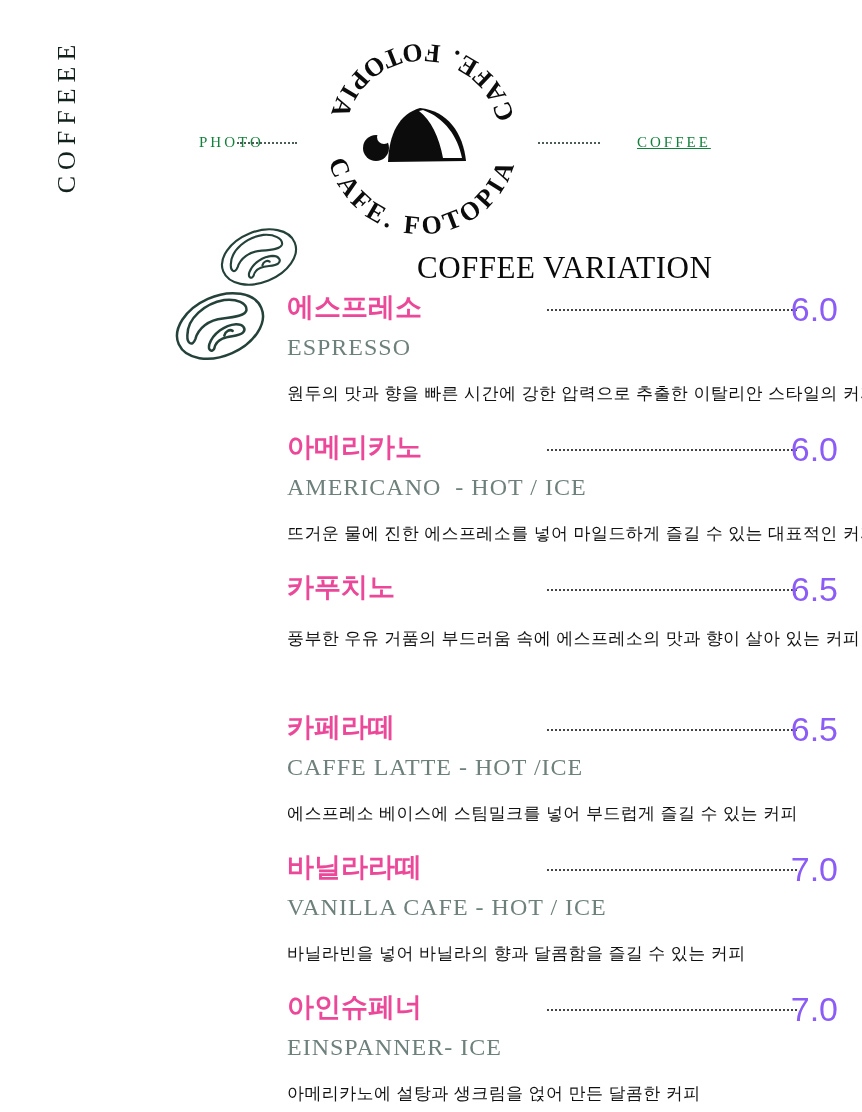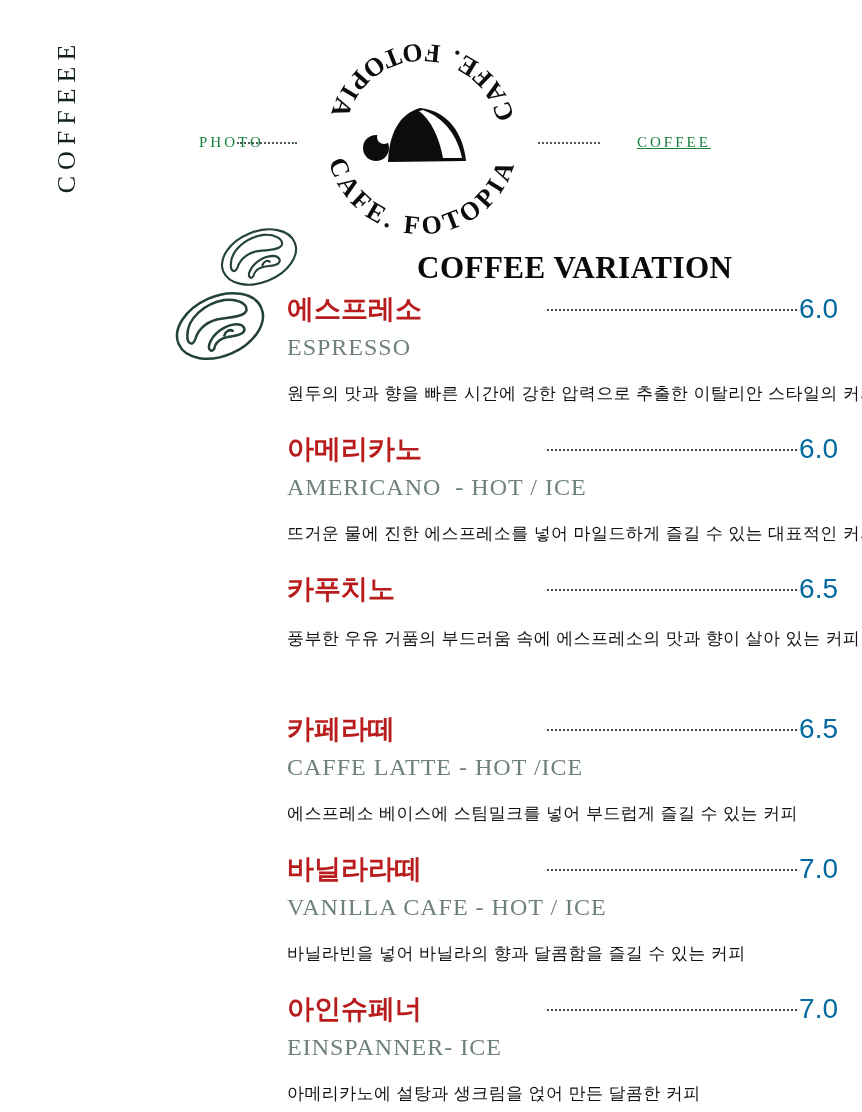--- a/index.html
+++ b/index.html
@@ -24,32 +24,32 @@
   .logo text{font-family:"Liberation Serif",serif;font-size:26px;font-weight:600;
       letter-spacing:4px;fill:#0c0c0c;}
 
   
   .bean{position:absolute;}
   .bean.small{left:218px;top:226px;width:82px;height:62px;transform:rotate(-22deg);}
   .bean.large{left:172px;top:288px;width:96px;height:76px;transform:rotate(-24deg);}
   .bean path,.bean ellipse{fill:none;stroke:#24423a;stroke-width:2.6;stroke-linecap:round;}
 
   
-  .title{position:absolute;left:417px;top:250px;font-weight:bold;font-size:31px;
+  .title{position:absolute;left:417px;top:250px;font-weight:normal;font-size:31px;
       letter-spacing:0.5px;color:#0a0a0a;}
 
   
   .menu{position:absolute;left:287px;top:294px;width:551px;
       font-family:"Liberation Sans",sans-serif;}
   .item{position:relative;height:140px;}
   .row1{position:relative;height:32px;}
-  .name-ko{font-weight:bold;font-size:27px;line-height:30px;color:#b91c1c;display:inline-block;}
+  .name-ko{font-weight:bold;font-size:27px;line-height:30px;color:#ec4899;display:inline-block;font-family:Liberation Mono, monospace;}
   .leader{position:absolute;left:260px;top:15px;width:250px;height:0;
       border-top:2px dotted #454545;}
-  .price{position:absolute;right:0;top:0;font-size:28px;line-height:30px;color:#0369a1;}
+  .price{position:absolute;right:0;top:0;font-size:34px;line-height:30px;color:#8b5cf6;}
   .name-en{font-family:"Liberation Serif",serif;font-size:24px;color:#6e807c;
       letter-spacing:1px;margin-top:7px;line-height:28px;white-space:pre;}
   .desc{font-size:17px;color:#101010;margin-top:21px;letter-spacing:0.4px;white-space:nowrap;}
 </style>
 </head>
 <body>
 
 <div class="page">
 
   <div class="side-label">COFFEEE</div>

